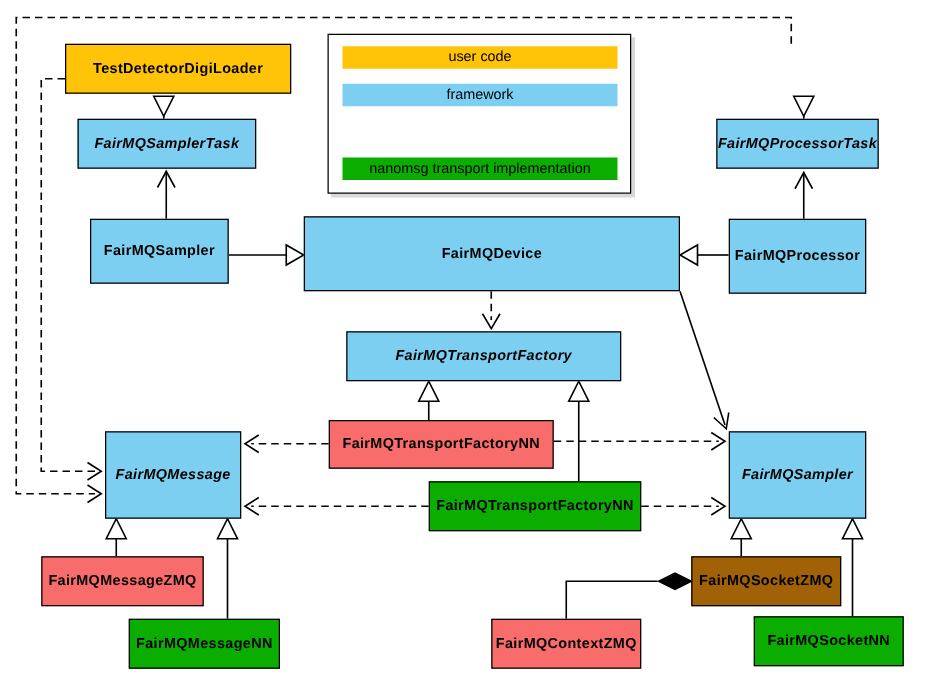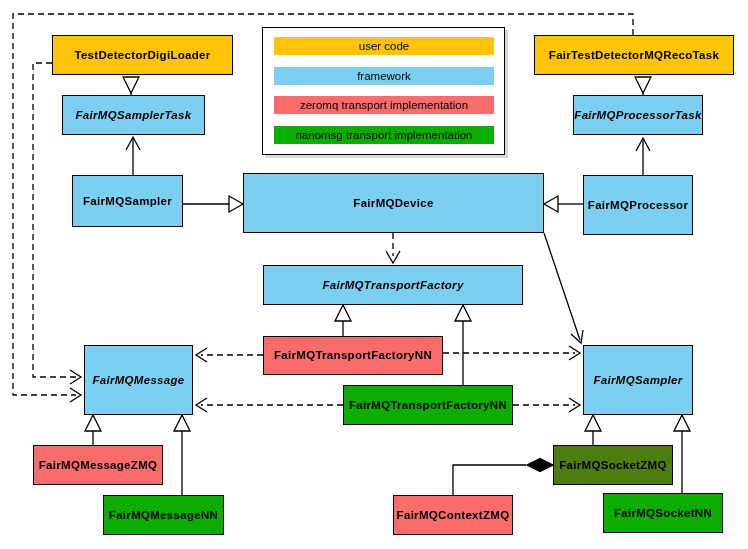--- a/index.html
+++ b/index.html
@@ -24,21 +24,21 @@
     font-size:11.5px;color:#000;
   }
   
   #n-digiloader{left:52px;top:35px;width:181px;height:40px;}
   #n-recotask{left:534px;top:35px;width:200px;height:40px;}
   #n-samplertask{left:62px;top:95px;width:143px;height:40px;}
   #n-processortask{left:573px;top:95px;width:130px;height:40px;}
   #n-sampler{left:72px;top:175px;width:111px;height:52px;}
   #n-device{left:243px;top:173px;width:301px;height:60px;}
   #n-processor{left:583px;top:175px;width:110px;height:60px;}
-  #n-transportfactory{left:263px;top:265px;width:260px;height:40px;}
+  #n-transportfactory{left:277px;top:265px;width:220px;height:40px;}
   #n-tfzmq{left:263px;top:336px;width:180px;height:39px;}
   #n-tfnn{left:343px;top:385px;width:170px;height:40px;}
   #n-message{left:84px;top:345px;width:109px;height:70px;}
   #n-socket{left:583px;top:345px;width:110px;height:70px;}
   #n-messagezmq{left:33px;top:445px;width:130px;height:40px;}
   #n-messagenn{left:103px;top:495px;width:121px;height:40px;}
   #n-contextzmq{left:393px;top:495px;width:120px;height:40px;}
   #n-socketzmq{left:553px;top:445px;width:120px;height:40px;}
   #n-socketnn{left:603px;top:493px;width:120px;height:40px;}
   #lg-1{top:9px;} #lg-2{top:39px;} #lg-3{top:68px;} #lg-4{top:98px;}
@@ -152,23 +152,20 @@
 
     <g>
       <line x1="513" y1="405" x2="575" y2="405" stroke-dasharray="6,4"></line>
       <polyline points="569,398 580,405 569,412"></polyline>
     </g>
   </svg>
 
   <div class="node" id="n-digiloader" style="background-color: rgb(255, 196, 8);">
     <span class="lbl">TestDetectorDigiLoader</span>
   </div>
-  <div class="node" id="n-recotask" style="background-color: rgb(255, 196, 8);">
-    <span class="lbl">FairTestDetectorMQRecoTask</span>
-  </div>
   <div class="node abstract" id="n-processortask" style="background-color: rgb(125, 207, 241);">
     <span class="lbl">FairMQProcessorTask</span>
   </div>
   <div class="node abstract" id="n-samplertask" style="background-color: rgb(125, 207, 241);">
     <span class="lbl">FairMQSamplerTask</span>
   </div>
   <div class="node" id="n-sampler" style="background-color: rgb(125, 207, 241);">
     <span class="lbl">FairMQSampler</span>
   </div>
   <div class="node" id="n-device" style="background-color: rgb(125, 207, 241);">
@@ -194,27 +191,26 @@
   </div>
   <div class="node" id="n-messagezmq" style="background-color: rgb(249, 108, 108);">
     <span class="lbl">FairMQMessageZMQ</span>
   </div>
   <div class="node" id="n-messagenn" style="background-color: rgb(11, 174, 0);">
     <span class="lbl">FairMQMessageNN</span>
   </div>
   <div class="node" id="n-contextzmq" style="background-color: rgb(249, 108, 108);">
     <span class="lbl">FairMQContextZMQ</span>
   </div>
-  <div class="node" id="n-socketzmq" style="background-color: #4d7c0f;">
+  <div class="node" id="n-socketzmq" style="background-color: #a16207;">
     <span class="lbl">FairMQSocketZMQ</span>
   </div>
   <div class="node" id="n-socketnn" style="background-color: rgb(11, 174, 0);">
     <span class="lbl">FairMQSocketNN</span>
   </div>
 
   <div id="legend">
     <div class="legend-bar" id="lg-1" style="background-color: rgb(255, 196, 8);">user code</div>
     <div class="legend-bar" id="lg-2" style="background-color: rgb(125, 207, 241);">framework</div>
-    <div class="legend-bar" id="lg-3" style="background-color: rgb(249, 108, 108);">zeromq transport implementation</div>
     <div class="legend-bar" id="lg-4" style="background-color: rgb(11, 174, 0);">nanomsg transport implementation</div>
   </div>
 
 </div>
 
 </body></html>

